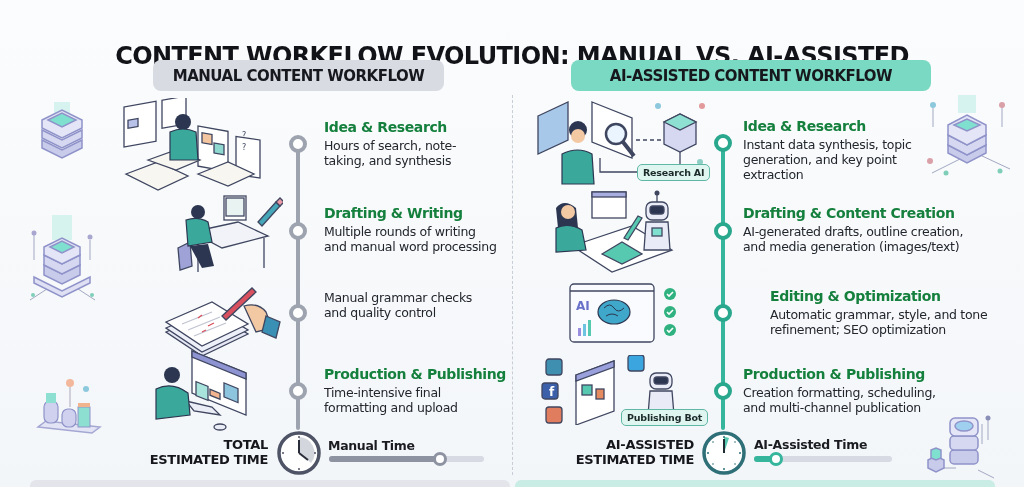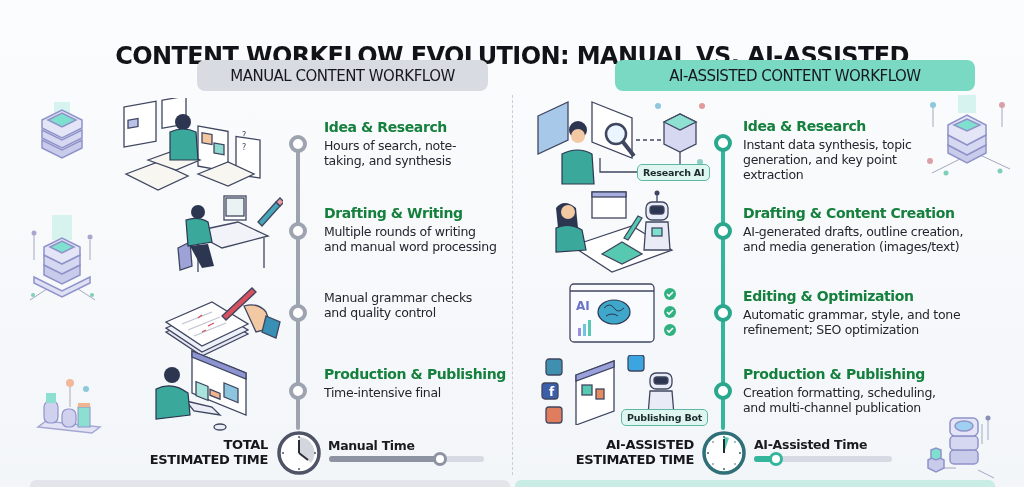--- a/index.html
+++ b/index.html
@@ -10,23 +10,23 @@
     position: relative;
     color: #15171c;
   }
   .title {
     position: absolute; left: 0; top: 14px; width: 1024px;
     text-align: center; font-weight: bold; font-size: 24px;
     letter-spacing: -0.6px; color: #111318; margin-top: 28px;
   }
   .panel-header {
     position: absolute; top: 60px; height: 31px;
-    border-radius: 8px; font-weight: normal; font-size: 15px;
+    border-radius: 8px; font-weight: bold; font-size: 15px;
     display: flex; align-items: center; justify-content: center;
-    letter-spacing: -0.5px; color: #16181d; margin-left: 44px;
+    letter-spacing: -0.5px; color: #16181d;
   }
   .ph-manual { left: 153px; width: 291px; background: #d9dbe3; }
   .ph-ai { left: 571px; width: 360px; background: #79d9c2; }
   .divider {
     position: absolute; left: 512px; top: 95px; height: 380px;
     border-left: 1.5px dashed #c9cdd6;
   }
   .timeline {
     position: absolute; width: 4px; border-radius: 2px;
   }
@@ -240,20 +240,21 @@
 <div class="step" style="left:324px;top:288px">
   <div class="step-desc">
     <div>Manual grammar checks</div>
     <div>and quality control</div>
   </div>
 </div>
 <div class="step" style="left:324px;top:366px">
   <div class="step-title">Production &amp; Publishing</div>
   <div class="step-desc">
     <div>Time-intensive final</div>
+    <div>formatting and upload</div>
   </div>
 </div>
 
 <div class="total-label" style="left:120px;top:437px;width:148px">
   <div>TOTAL</div>
   <div>ESTIMATED TIME</div>
 </div>
 <svg class="clock" style="left:276px;top:430px" viewBox="0 0 46 46">
   <circle cx="23" cy="23" r="20" fill="#fff" stroke="#4e5366" stroke-width="3.5"></circle>
   <path d="M23 23 L23 7 A16 16 0 0 1 35 33 Z" fill="#b7bac6" opacity="0.6"></path>
@@ -365,21 +366,21 @@
     <div>extraction</div>
   </div>
 </div>
 <div class="step" style="left:743px;top:205px">
   <div class="step-title">Drafting &amp; Content Creation</div>
   <div class="step-desc">
     <div>AI-generated drafts, outline creation,</div>
     <div>and media generation (images/text)</div>
   </div>
 </div>
-<div class="step" style="left:743px;top:288px">
+<div class="step" style="left:770px;top:288px">
   <div class="step-title">Editing &amp; Optimization</div>
   <div class="step-desc">
     <div>Automatic grammar, style, and tone</div>
     <div>refinement; SEO optimization</div>
   </div>
 </div>
 <div class="step" style="left:743px;top:366px">
   <div class="step-title">Production &amp; Publishing</div>
   <div class="step-desc">
     <div>Creation formatting, scheduling,</div>

